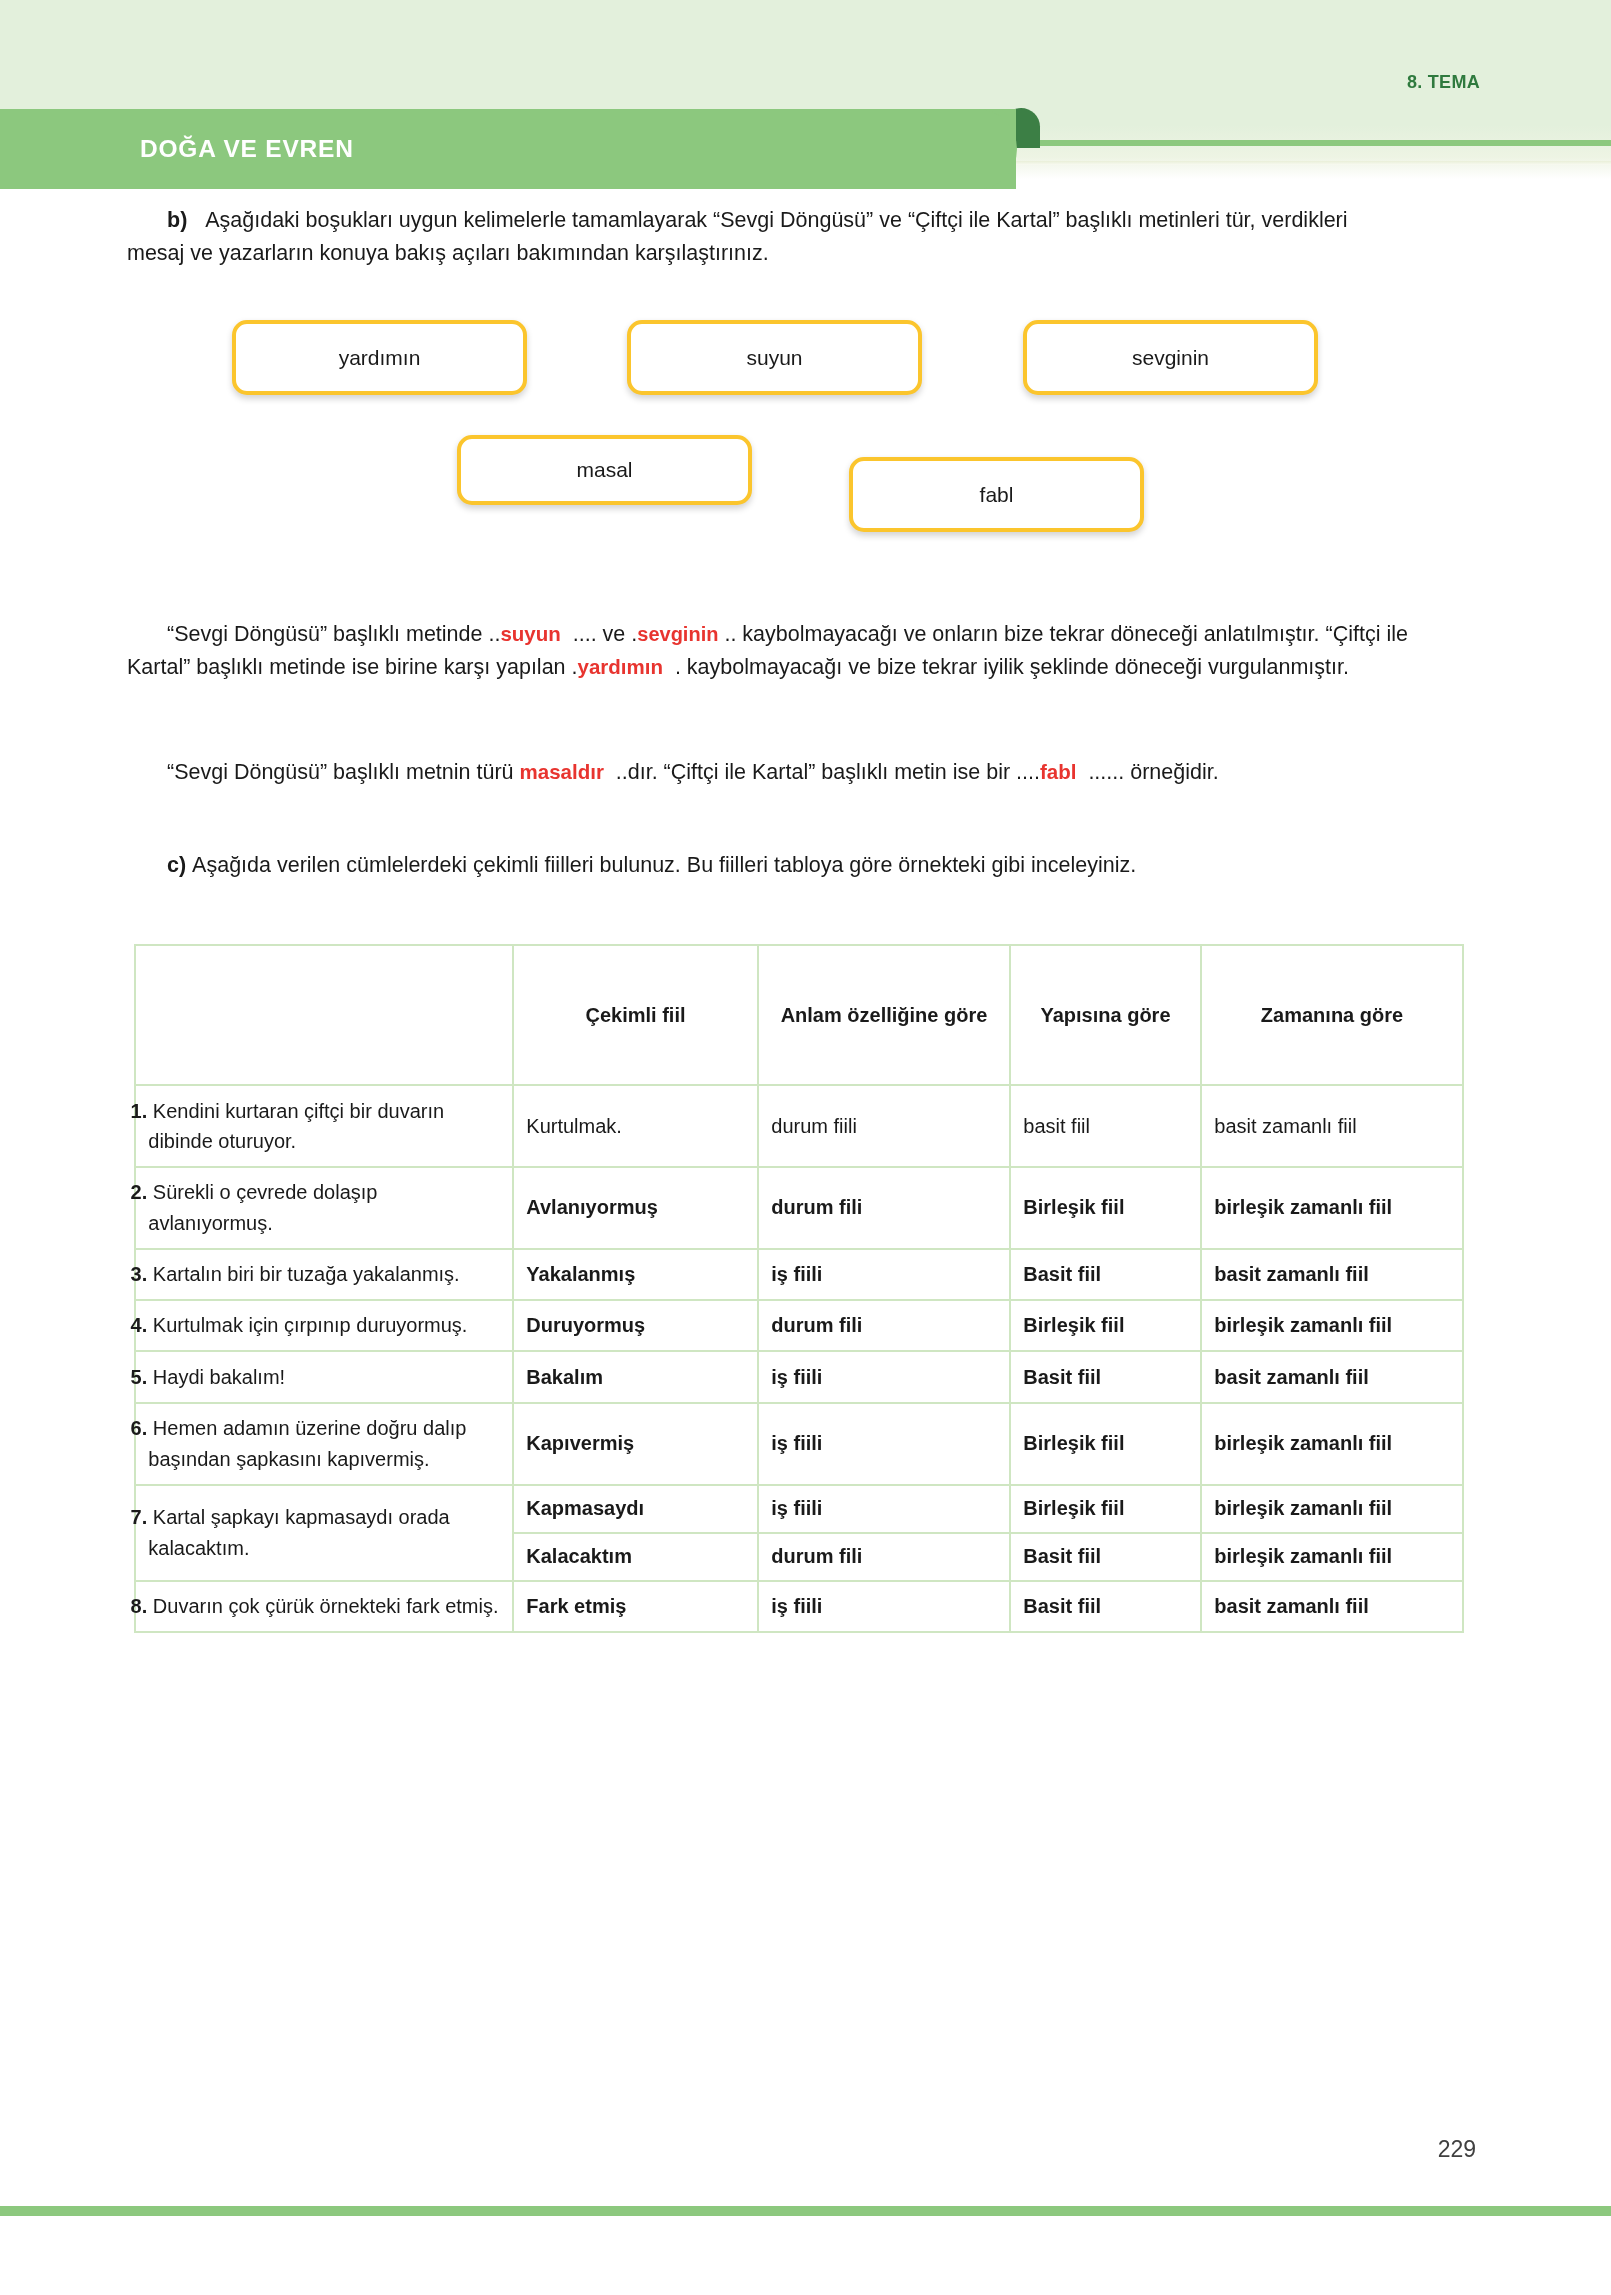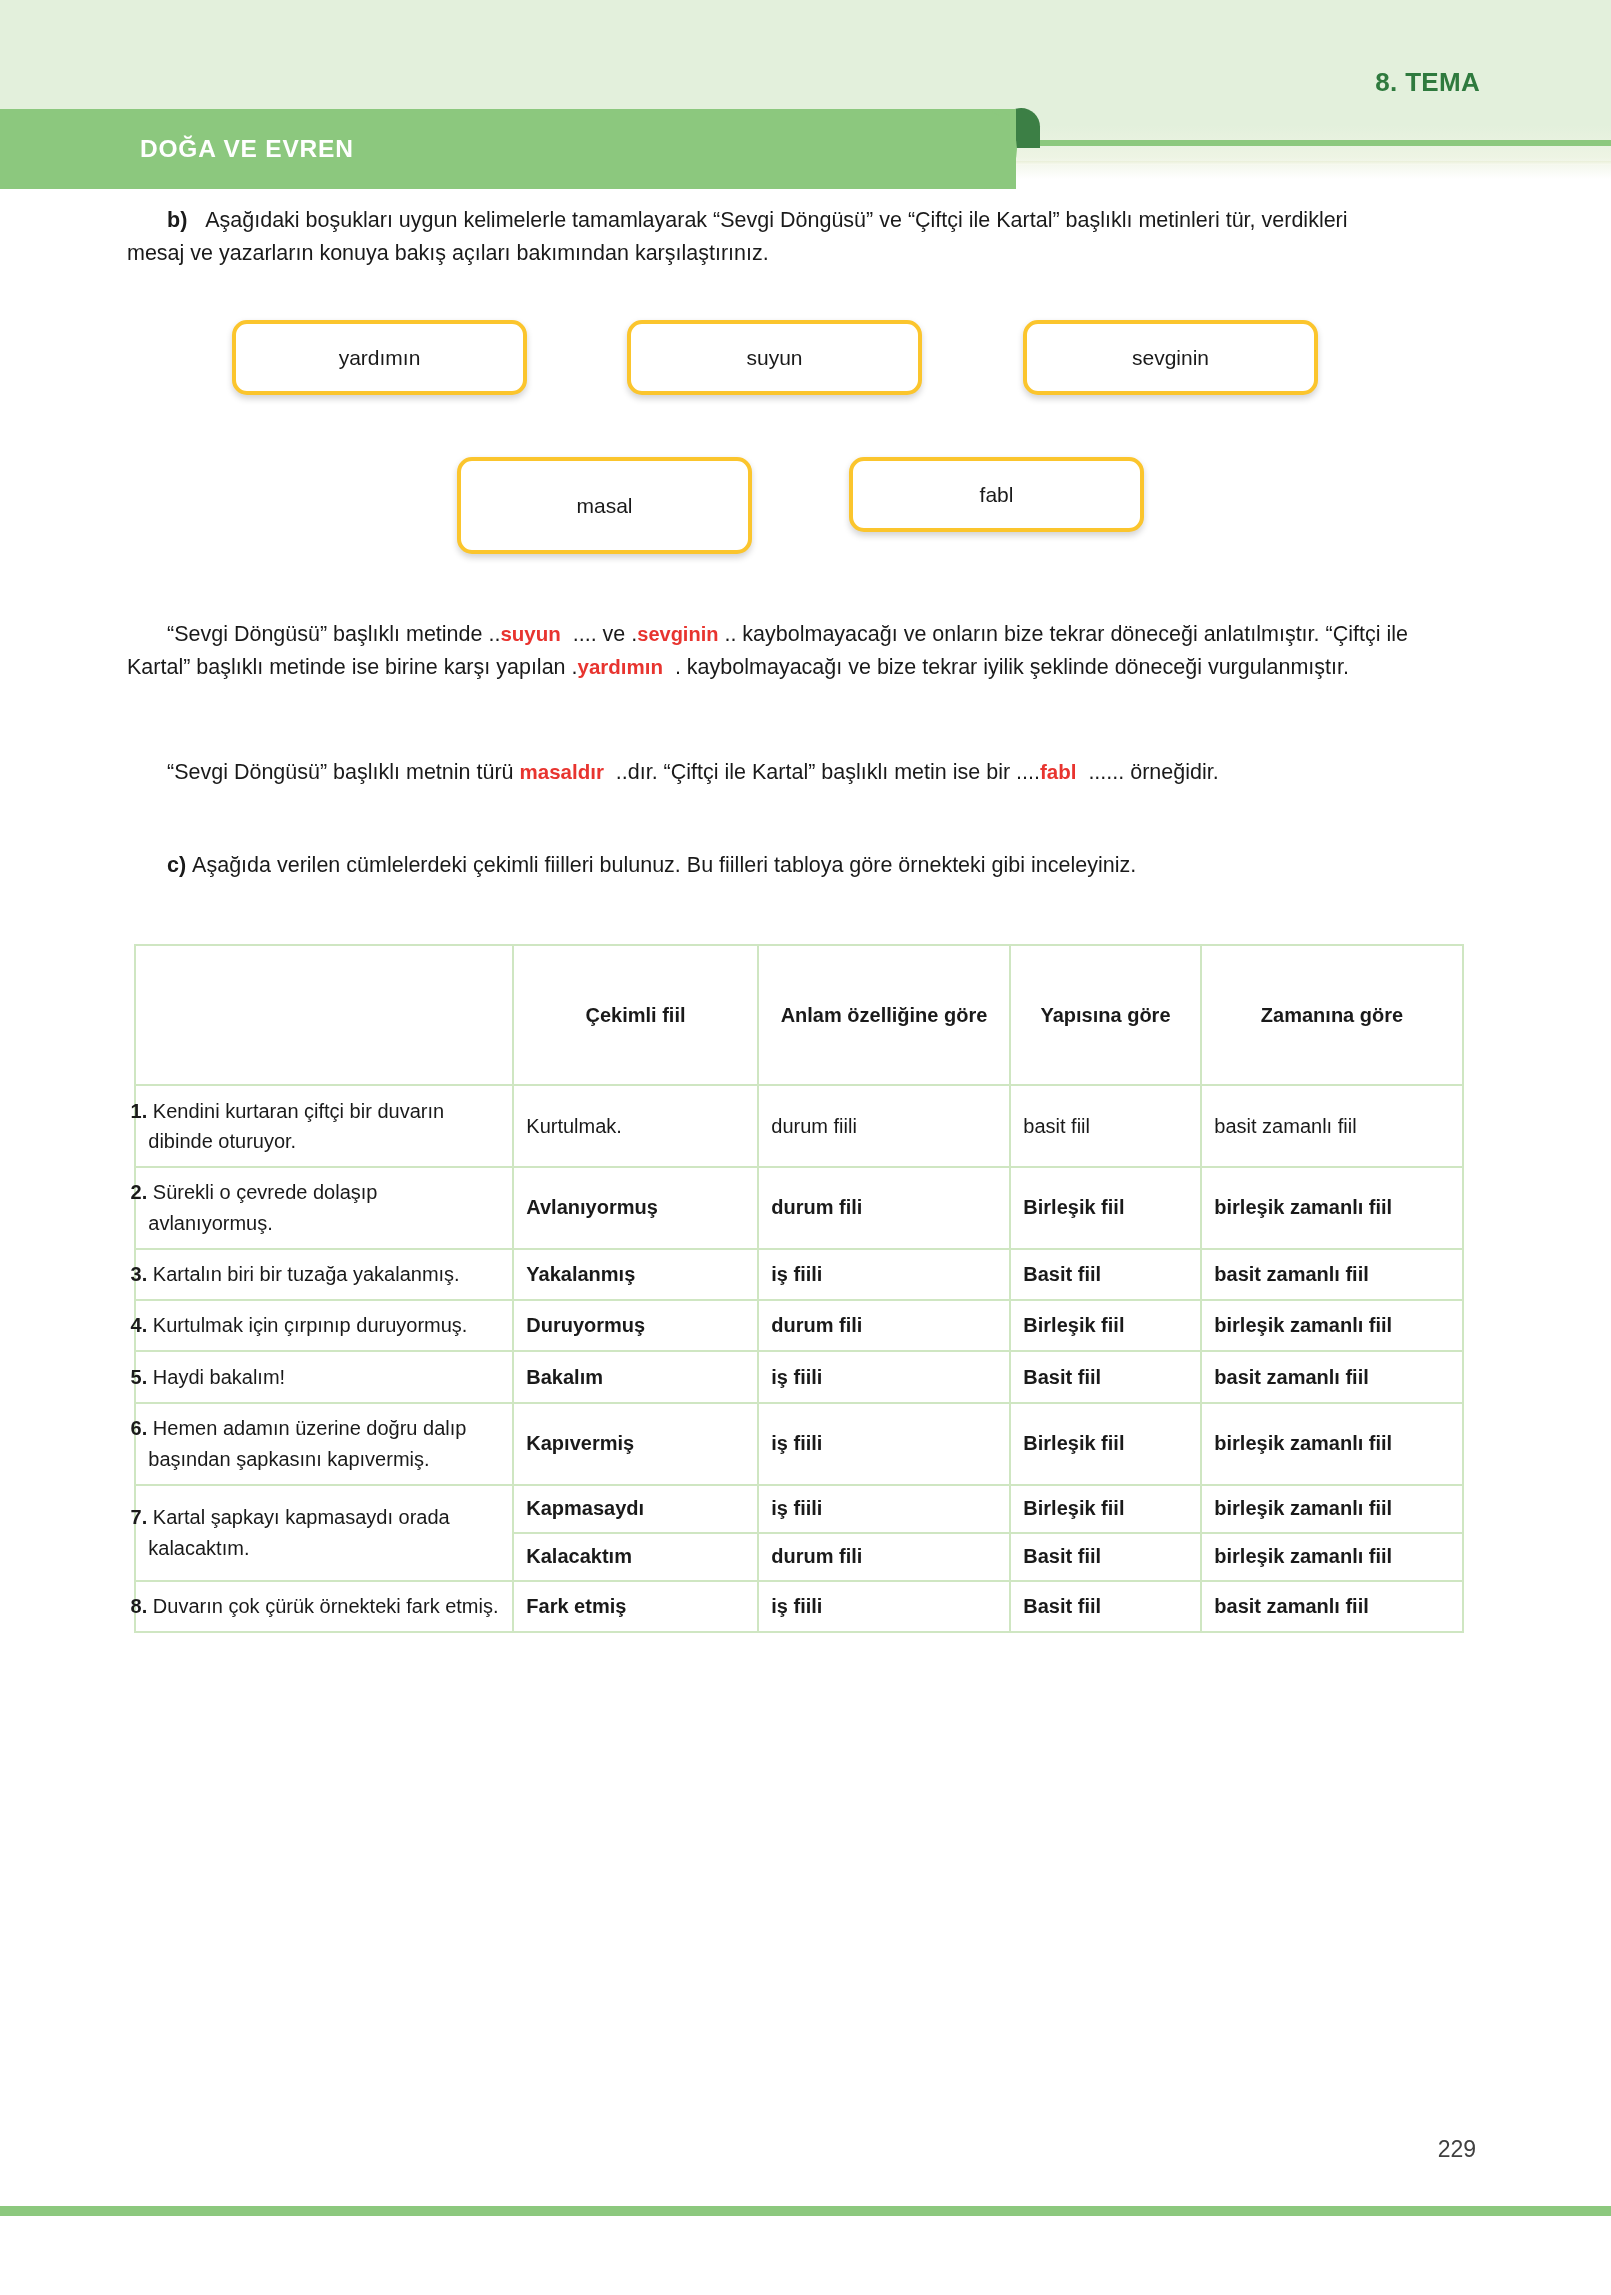--- a/index.html
+++ b/index.html
@@ -19,21 +19,21 @@
     left: 0; top: 0;
     width: 1611px;
     height: 179px;
     background: linear-gradient(to bottom, #e3f0dc 0%, #e3f0dc 70%, #eef4e4 88%, #ffffff 100%);
   }
   .tema-label {
     position: absolute;
     right: 131px;
     top: 82px;
     transform: translateY(-50%);
-    font-size: 26px;
+    font-size: 18px;
     font-weight: bold;
     color: #2f7a3e;
     letter-spacing: 0.3px;
     white-space: nowrap;
   }
   
   .header-rule {
     position: absolute;
     left: 1008px;
     top: 140px;
@@ -218,21 +218,21 @@
   <div class="wordbox" style="left:232px; top:320px; width:295px; height:75px;">
     <span>yardımın</span>
   </div>
   <div class="wordbox" style="left:627px; top:320px; width:295px; height:75px;">
     <span>suyun</span>
   </div>
   <div class="wordbox" style="left:1023px; top:320px; width:295px; height:75px;">
     <span>sevginin</span>
   </div>
 
-  <div class="wordbox" style="left:457px; top:457px; width:295px; height:97px;text-align:right;">
+  <div class="wordbox" style="left:457px; top:435px; width:295px; height:70px;text-align:right;">
     <span>masal</span>
   </div>
   <div class="wordbox" style="left:849px; top:457px; width:295px; height:75px;">
     <span>fabl</span>
   </div>
 
   <div class="para p-fill">
     <span class="indent"></span><span>“Sevgi Döngüsü” başlıklı metinde ..</span><span class="ans">suyun</span>&nbsp;&nbsp;<span>.... ve .</span><span class="ans ans-sm">sevginin</span>&nbsp;<span>.. kaybolmayacağı ve onların bize tekrar döneceği anlatılmıştır. “Çiftçi ile Kartal” başlıklı metinde ise birine karşı yapılan .</span><span class="ans">yardımın</span>&nbsp;&nbsp;<span>. kaybolmayacağı ve bize tekrar iyilik şeklinde döneceği vurgulanmıştır.</span>
   </div>
 

